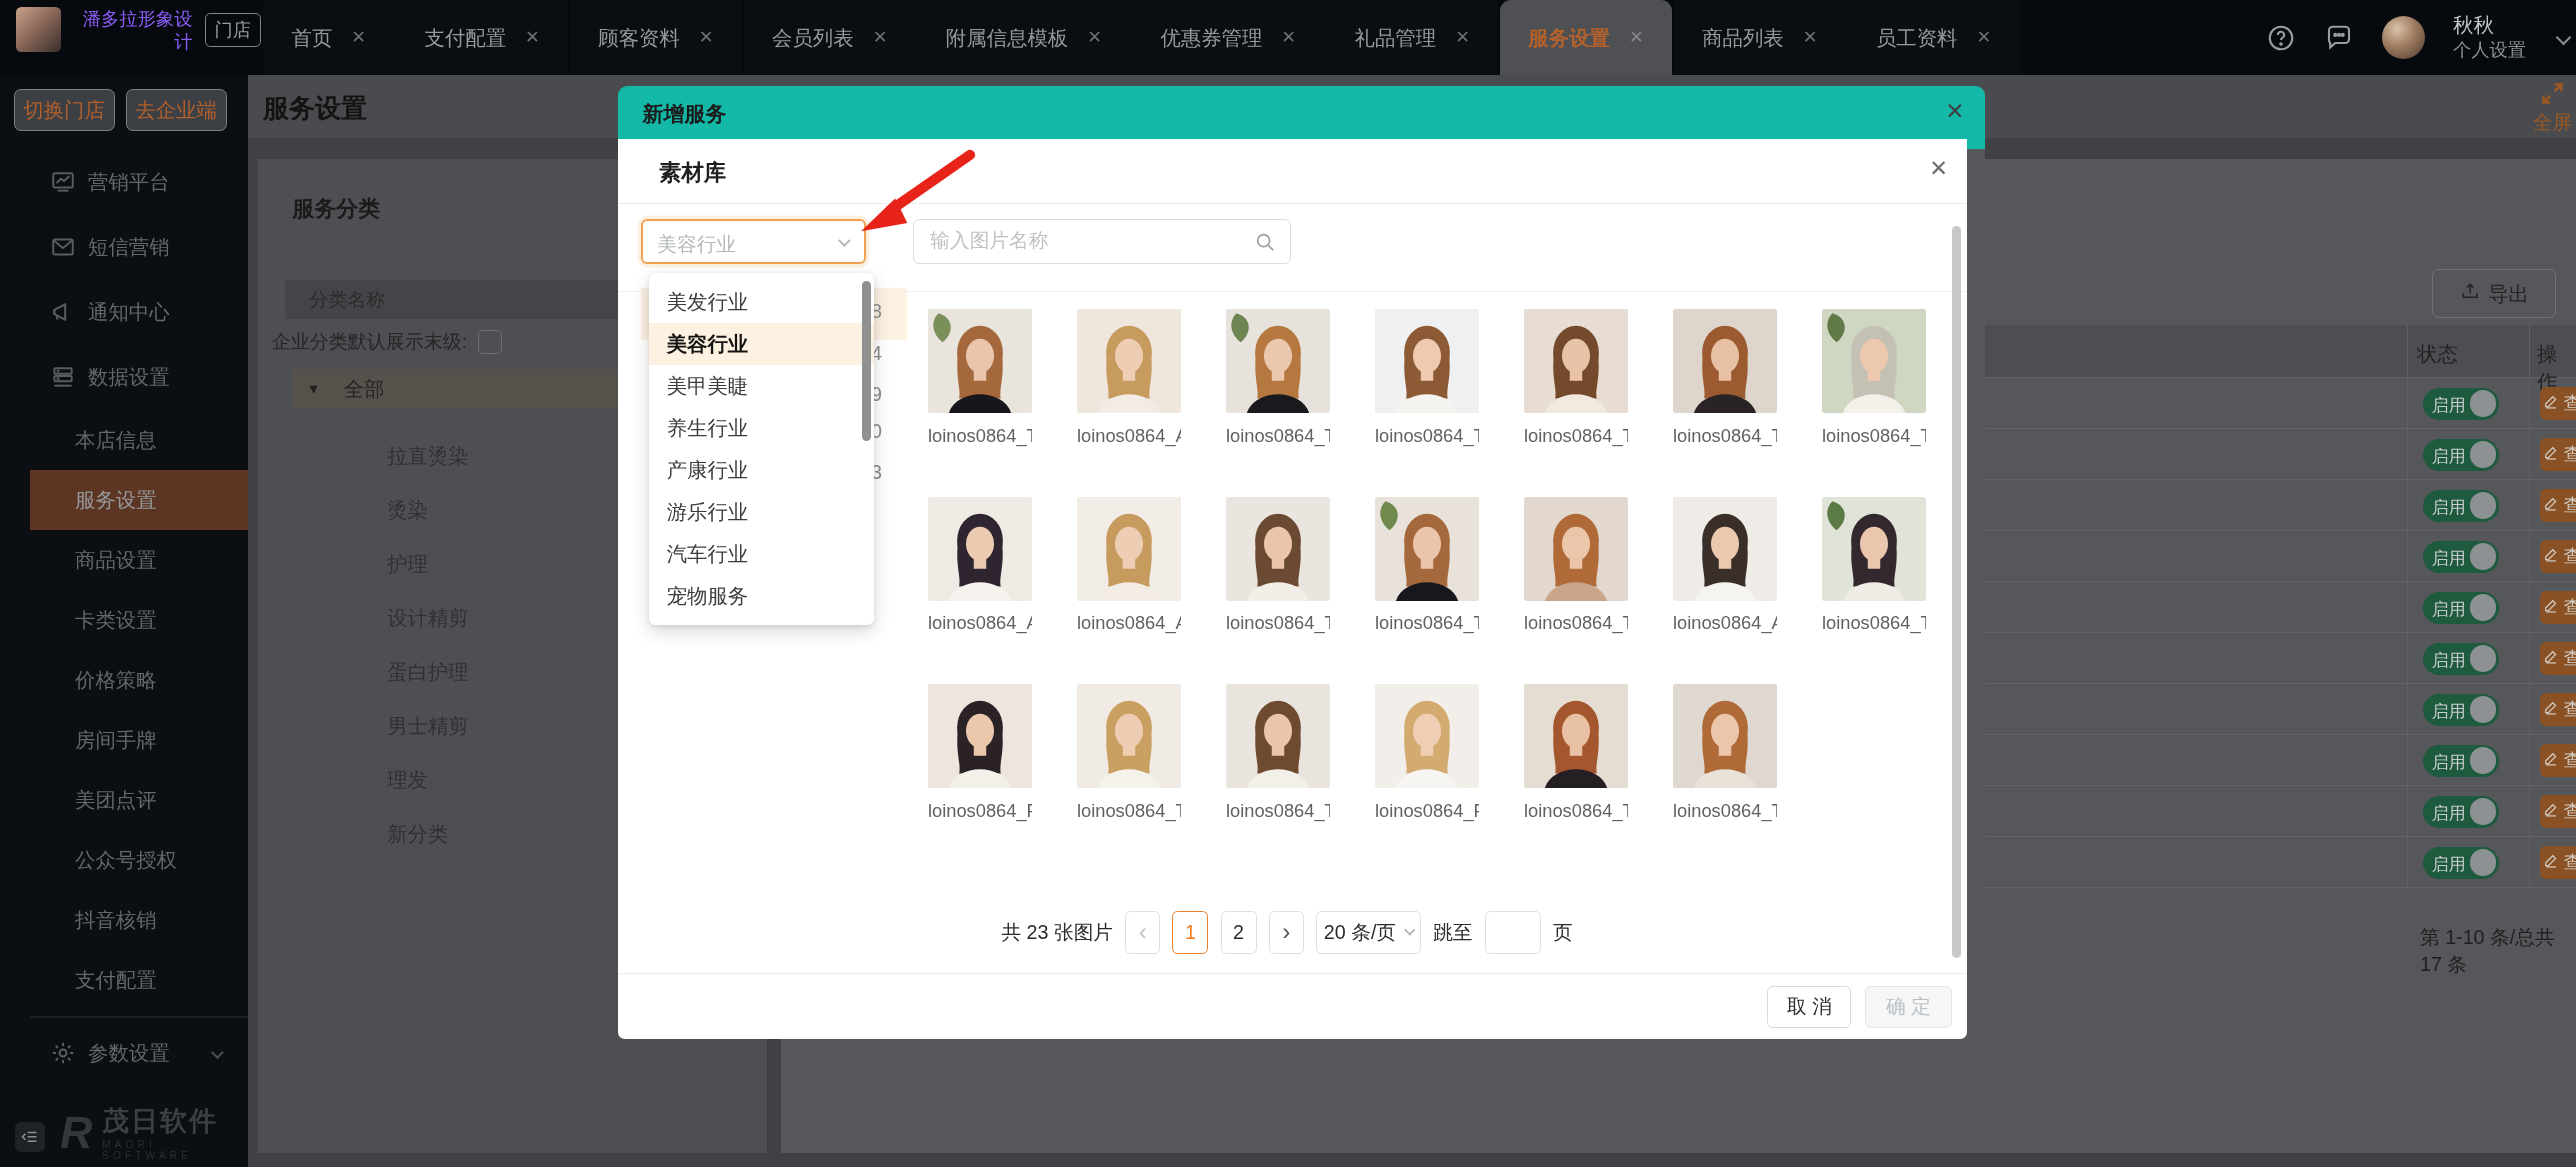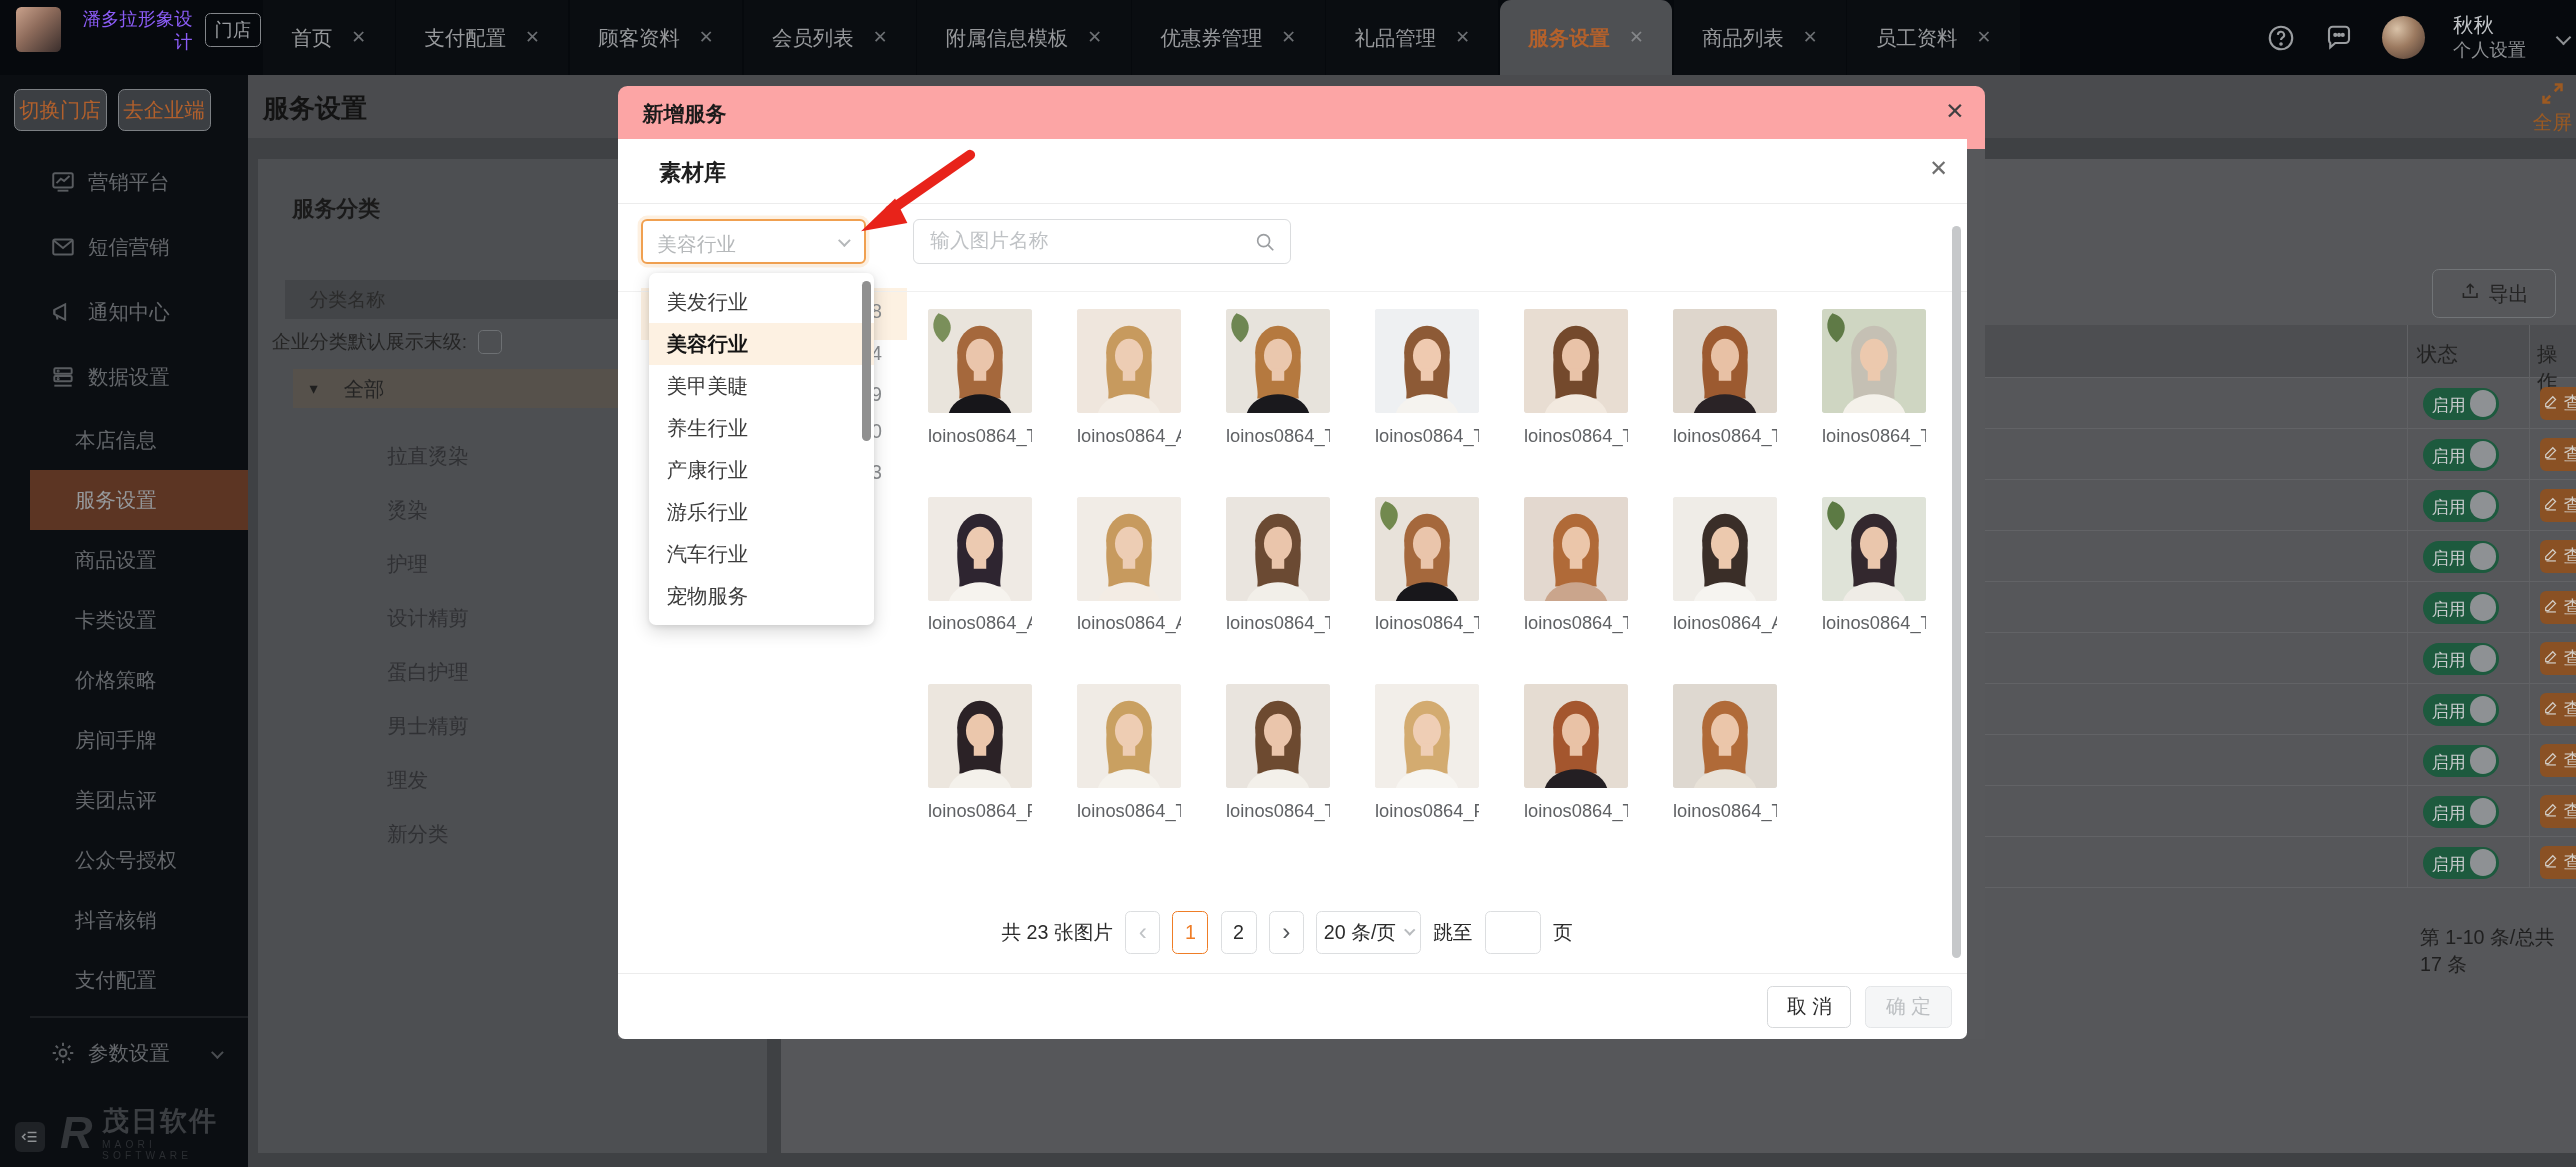--- a/index.html
+++ b/index.html
@@ -30,21 +30,21 @@
   .tb-user { line-height:1.25; }
   .tb-user .nm { font-size:20.4px; color:#c2c5c8; }
   .tb-user .rl { font-size:18.3px; color:#8d9093; }
   .tb-chev { margin-left:4.1px; }
   .chev { display:inline-block; width:11px; height:11px; border-right:2px solid #8d9093;
     border-bottom:2px solid #8d9093; transform:rotate(45deg); }
 
   
   .sidebar { position:absolute; left:0; top:75px; width:248px; height:1093px; background:#0b0e12; z-index:4; }
   .store-btns { display:flex; gap:11px; padding:13.6px 13.6px 0 13.6px; }
-  .store-btn { width:93px; height:42px; border:1.4px solid #7c7f83; border-radius:6.8px; background:#3c3f43;
+  .store-btn { width:101px; height:42px; border:1.4px solid #7c7f83; border-radius:6.8px; background:#3c3f43;
     color:#b2602c; font-size:20.4px; display:flex; align-items:center; justify-content:center; cursor:pointer; }
   .side-items { margin-top:19px;padding-left:30px; }
   .s-item { position:relative; height:65px; display:flex; align-items:center; cursor:pointer; }
   .s-item .s-icon { position:absolute; left:20.4px; width:26px; height:26px; color:#595c60; }
   .s-item .s-icon svg { width:100%; height:100%; }
   .s-item .s-label { position:absolute; left:58px; font-size:20.4px; color:#64676b; }
   .s-item .s-chev { position:absolute; right:26px; }
   .s-item .s-chev .chev { width:8.8px; height:8.8px; border-color:#4b4e52; }
   .s-sub { height:60px; }
   .s-sub .s-label { left:45px; }
@@ -103,21 +103,21 @@
     justify-content:center; gap:4.8px; font-size:17.7px; color:#d3cec7; cursor:pointer;
     font-family:inherit; }
   .act svg { width:16.3px; height:16.3px; }
   .act.view, .act.edit { background:var(--c-action-orange,#8a5124); }
   .tpage { position:absolute; left:0; top:754px; right:0; height:48px; font-size:19.7px; color:#1f1f1f; }
   .tpage .sum { position:absolute; left:1639px; top:11px; }
 
   
   .outer-modal { position:absolute; left:618px; top:86px; width:1367px; height:953px;
     background:#57585b; border-radius:9.5px 9.5px 0 0; z-index:10; }
-  .om-head { position:relative; height:63px; background:#fca5a5; border-radius:9.5px 9.5px 0 0; }
+  .om-head { position:relative; height:63px; background:#14b8a6; border-radius:9.5px 9.5px 0 0; }
   .om-title { position:absolute; left:24.4px; top:13.6px; font-size:21px; font-weight:bold; color:#1a1a1a; }
   .om-close { position:absolute; right:20.4px; top:12.2px; font-size:23px; color:#3f3f41; cursor:pointer; }
 
   
   .mat-modal { position:absolute; left:618px; top:139px; width:1349px; height:900px; background:#ffffff;
     border-radius:0 0 6.8px 6.8px; z-index:20; }
   .mm-head { position:absolute; left:0; top:0; width:100%; height:65px; border-bottom:1.4px solid #ececec; }
   .mm-title { position:absolute; left:41px; top:17.7px; font-size:22.4px; font-weight:bold; color:#1f1f1f; }
   .mm-close { position:absolute; right:19px; top:16.3px; font-size:22.4px; color:#6f6f6f; cursor:pointer; }
   .mm-divider2 { position:absolute; left:0; top:152px; width:100%; height:1.4px; background:#f0f0f0; }

